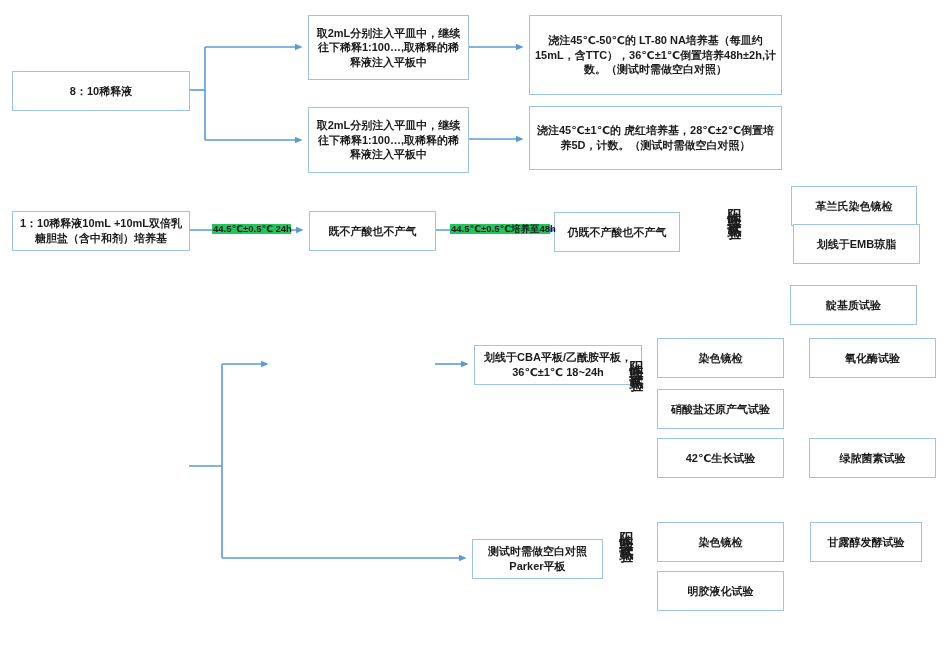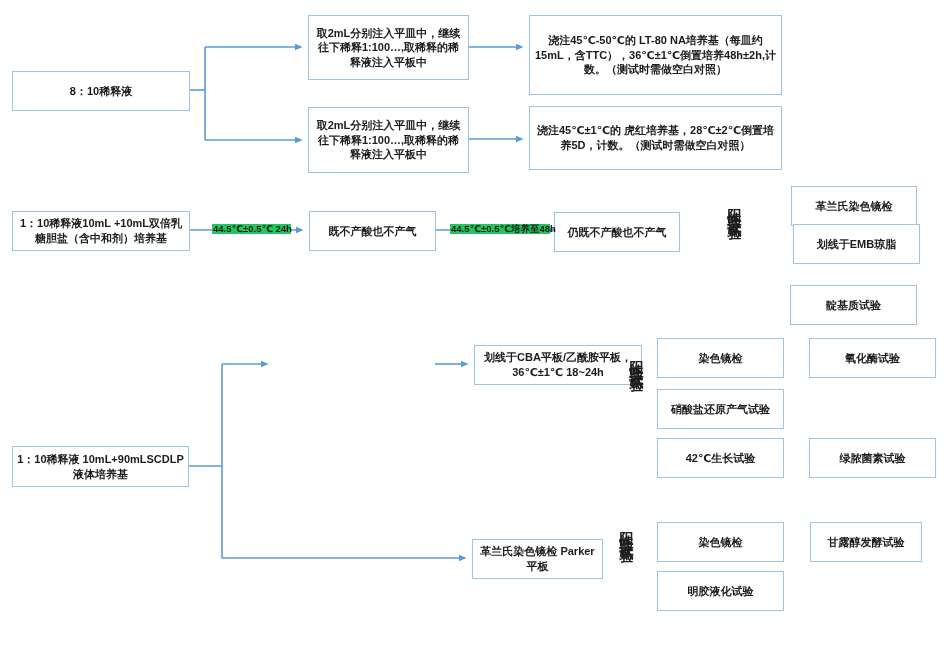--- a/index.html
+++ b/index.html
@@ -67,28 +67,27 @@
   <div class="node" style="left:12px;top:211px;width:178px;height:39px">1：10稀释液10mL +10mL双倍乳糖胆盐（含中和剂）培养基</div>
   <div class="node" style="left:309px;top:211px;width:127px;height:38px">既不产酸也不产气</div>
   <div class="node" style="left:554px;top:212px;width:126px;height:37px">仍既不产酸也不产气</div>
   <div class="edge-label" style="left:212px;top:224px;width:77px">44.5℃±0.5℃ 24h</div>
   <div class="edge-label" style="left:450px;top:224px;width:98px">44.5℃±0.5℃培养至48h</div>
   <div class="vtext" style="left:728px;top:197px">阳性验证试验</div>
   <div class="node" style="left:791px;top:186px;width:126px;height:38px">革兰氏染色镜检</div>
   <div class="node" style="left:793px;top:224px;width:127px;height:38px">划线于EMB琼脂</div>
   <div class="node" style="left:790px;top:285px;width:127px;height:37px">靛基质试验</div>
 
-  <div class="node" style="left:12px;top:446px;width:177px;height:41px">1：10稀释液 10mL+90mLSCDLP液体培养基</div>
   <div class="node" style="left:474px;top:345px;width:168px;height:38px">划线于CBA平板/乙酰胺平板，36℃±1℃ 18~24h</div>
   <div class="vtext" style="left:630px;top:349px">阳性验证试验</div>
   <div class="node" style="left:657px;top:338px;width:127px;height:38px">染色镜检</div>
   <div class="node" style="left:657px;top:389px;width:127px;height:38px">硝酸盐还原产气试验</div>
   <div class="node" style="left:657px;top:438px;width:127px;height:38px">42℃生长试验</div>
   <div class="node" style="left:809px;top:338px;width:127px;height:38px">氧化酶试验</div>
   <div class="node" style="left:809px;top:438px;width:127px;height:38px">绿脓菌素试验</div>
 
-  <div class="node" style="left:472px;top:539px;width:131px;height:38px">革兰氏染色镜检 Parker平板</div>
+  <div class="node" style="left:472px;top:539px;width:131px;height:38px">测试时需做空白对照 Parker平板</div>
   <div class="vtext" style="left:620px;top:520px">阳性验证试验</div>
   <div class="node" style="left:657px;top:522px;width:127px;height:38px">染色镜检</div>
   <div class="node" style="left:810px;top:522px;width:112px;height:38px">甘露醇发酵试验</div>
   <div class="node" style="left:657px;top:571px;width:127px;height:38px">明胶液化试验</div>
 
 </div>
 
 </body></html>

